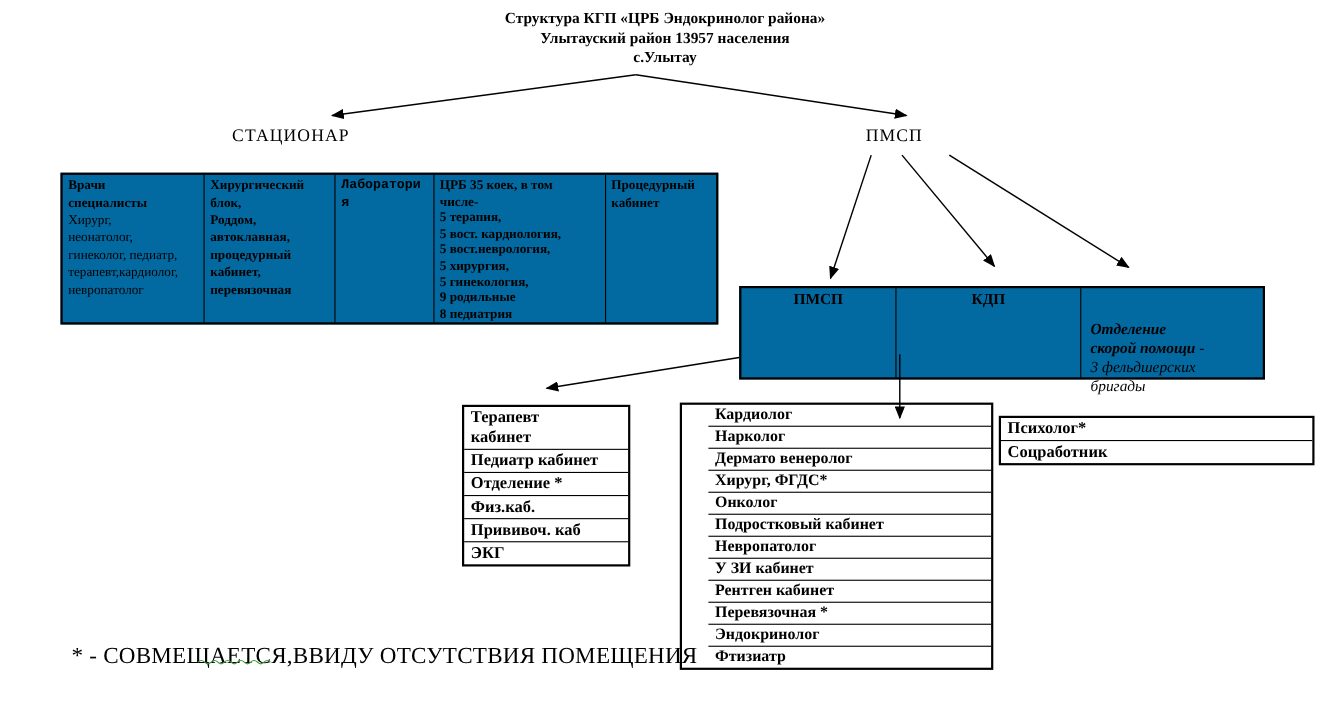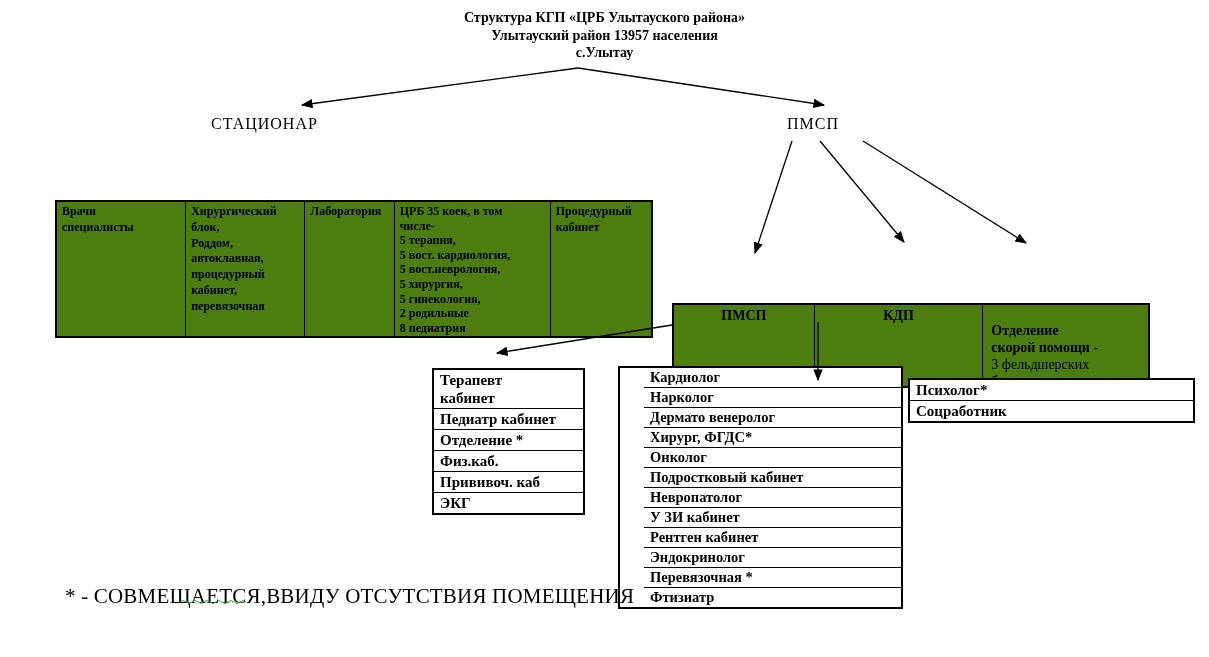--- a/index.html
+++ b/index.html
@@ -11,88 +11,93 @@
   .ml { white-space:pre-line; }
   .b { font-weight:bold; }
 
   .title-block { left:0; right:0; top:9px; text-align:center;
     font-weight:bold; font-size:14px; line-height:17.5px; }
 
   .branch-label { font-weight:normal; font-size:16px; letter-spacing:1px; }
   .stationar-label { left:211px; top:115px; }
   .pmsp-label { left:787px; top:115px; }
 
-  .tbl { display:flex; border:2px solid #000; box-sizing:border-box; background:#4d7c0f;margin-top:43px; }
+  .tbl { display:flex; border:2px solid #000; box-sizing:border-box; background:#0369a1; }
   .cell { box-sizing:border-box; border-left:1.5px solid #000; padding:2px 5px; }
   .cell:first-child { border-left:none; }
 
   .stationar-table { left:55px; top:157px; width:598px; height:138px;
     font-size:12px; line-height:15.8px; }
   .sc1 { width:129px; }
   .sc2 { width:120px; font-weight:bold; }
-  .sc3 { width:90px;  font-weight:bold; word-break:break-all; }
+  .sc3 { width:90px;  font-weight:bold; word-break:break-all;font-family:Liberation Mono, monospace; }
   .sc4 { width:157px; font-weight:bold; line-height:14.6px; }
   .sc5 { width:102px; font-weight:bold; }
 
   .pmsp-table { left:672px; top:260px; width:478px; height:85px;
     font-size:14px; line-height:17px; }
   .pc1 { width:141px; padding:2px 0; }
   .pc2 { width:170px; }
-  .pc3 { width:167px; padding:0 8px; }
+  .pc3 { width:167px; padding:13px 8px;font-style:italic; }
   .cell-header { font-weight:bold; text-align:center; }
   .pc1 .cell-body { padding-left:6px; }
 
   .vlist { border:2px solid #000; box-sizing:border-box; background:#fff; }
   .vrow { border-top:1.5px solid #000; padding:1px 6px; font-weight:bold; white-space:pre-line; }
   .vrow:first-child { border-top:none; }
 
-  .terapevt-list { left:420px; top:368px; width:153px; font-size:15px;   line-height:18px;margin-left:12px; }
+  .terapevt-list { left:420px; top:368px; width:153px; font-size:15px;   line-height:18px; }
   .kdp-list      { left:618px; top:366px; width:285px; font-size:14.5px; line-height:17px;padding-left:24px; }
   .social-list   { left:908px; top:378px; width:287px; font-size:15px;   line-height:18px; }
 
   .footnote { left:65px; top:584px; font-size:21px; letter-spacing:0.2px; }
 
   .overlay { position:absolute; left:0; top:0; width:1209px; height:657px;
     z-index:5; pointer-events:none; }
 </style>
 </head>
 <body>
 
 <div class="page">
 
   <div class="abs title-block">
-    <div>Структура КГП «ЦРБ Улытауского района»</div>
+    <div>Структура КГП «ЦРБ Эндокринолог района»</div>
     <div>Улытауский район 13957 населения</div>
     <div>с.Улытау</div>
   </div>
 
   <div class="abs branch-label stationar-label">СТАЦИОНАР</div>
   <div class="abs branch-label pmsp-label">ПМСП</div>
 
   <div class="abs tbl stationar-table">
     <div class="cell sc1">
       <span class="b ml" style="display:block">Врачи
 специалисты</span>
+      <span class="ml" style="display:block">Хирург,
+неонатолог,
+гинеколог, педиатр,
+терапевт,кардиолог,
+невропатолог</span>
     </div>
     <div class="cell sc2 ml">Хирургический
 блок,
 Роддом,
 автоклавная,
 процедурный
 кабинет,
 перевязочная</div>
     <div class="cell sc3 ml">Лаборатория</div>
     <div class="cell sc4 ml">ЦРБ 35 коек, в том
 числе-
 5 терапия,
 5 вост. кардиология,
 5 вост.неврология,
 5 хирургия,
 5 гинекология,
-2 родильные
+9 родильные
 8 педиатрия</div>
     <div class="cell sc5 ml">Процедурный
 кабинет</div>
   </div>
 
   <div class="abs tbl pmsp-table">
     <div class="cell pc1">
       <div class="cell-header">ПМСП</div>
     </div>
     <div class="cell pc2">
@@ -119,22 +124,22 @@
   <div class="abs vlist kdp-list">
     <div class="vrow">Кардиолог</div>
     <div class="vrow">Нарколог</div>
     <div class="vrow">Дермато венеролог</div>
     <div class="vrow">Хирург, ФГДС*</div>
     <div class="vrow">Онколог</div>
     <div class="vrow">Подростковый кабинет</div>
     <div class="vrow">Невропатолог</div>
     <div class="vrow">У ЗИ кабинет</div>
     <div class="vrow">Рентген кабинет</div>
+    <div class="vrow">Перевязочная *</div>
     <div class="vrow">Эндокринолог</div>
-    <div class="vrow">Перевязочная *</div>
     <div class="vrow">Фтизиатр</div>
   </div>
 
   <div class="abs vlist social-list">
     <div class="vrow">Психолог*</div>
     <div class="vrow">Соцработник</div>
   </div>
 
   <div class="abs footnote">* - СОВМЕЩАЕТСЯ,ВВИДУ ОТСУТСТВИЯ ПОМЕЩЕНИЯ</div>
 

